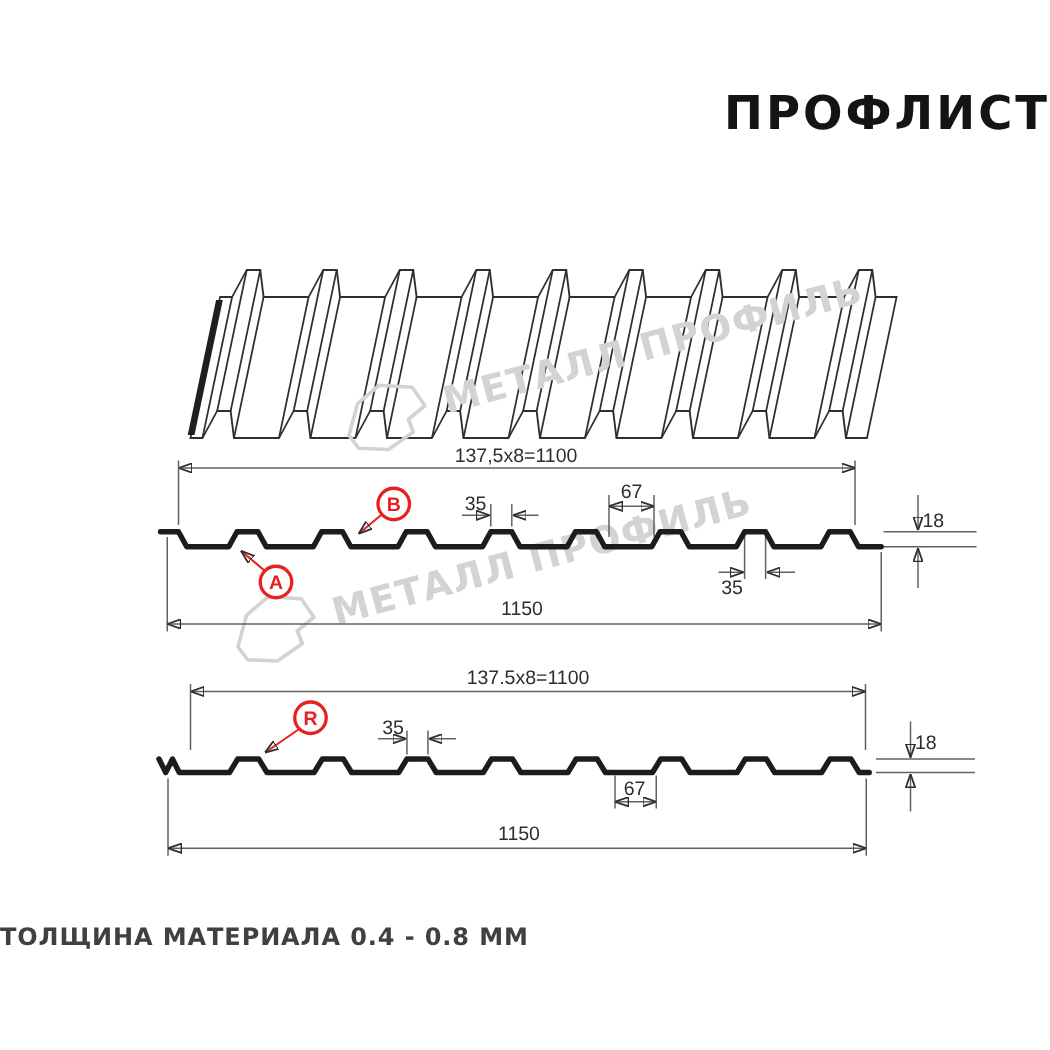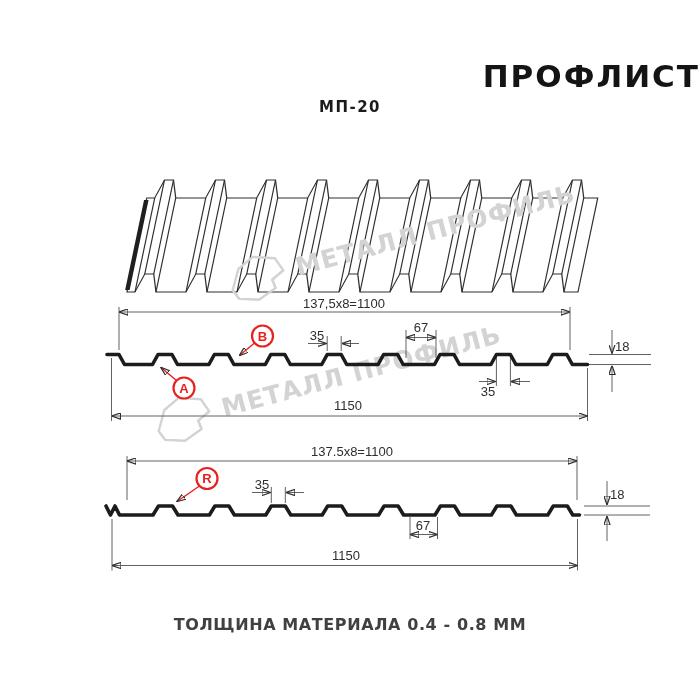--- a/index.html
+++ b/index.html
@@ -6,21 +6,21 @@
   #stage{position:relative;width:700px;height:700px;background:#ffffff;overflow:hidden;
          font-family:"Liberation Sans", sans-serif;}
   .abs{position:absolute;}
   .layer{position:absolute;left:0;top:0;pointer-events:none;}
   #title{left:0;top:58px;width:700px;text-align:right;
          font-family:"DejaVu Sans", sans-serif;font-size:31px;font-weight:800;
          letter-spacing:2px;color:#141414;}
   #subtitle{left:0;top:98px;width:700px;text-align:center;
          font-family:"DejaVu Sans", sans-serif;font-size:15px;font-weight:600;
          letter-spacing:1.5px;color:#1b1b1b;}
-  #note{left:0;top:615px;width:700px;text-align:center;
+  #note{left:0;top:615px;width:700px;
         font-family:"DejaVu Sans", sans-serif;font-size:16px;font-weight:600;
         letter-spacing:0.6px;color:#404043;}
   .wm{display:flex;align-items:center;gap:10px;transform-origin:0 0;transform:rotate(-15deg);
       color:#d3d3d3;font-family:"DejaVu Sans", sans-serif;font-weight:700;font-size:25px;
       letter-spacing:1px;white-space:nowrap;}
   #wm1{left:222px;top:262px;}
   #wm2{left:148px;top:403px;}
   .wm svg{flex:0 0 auto;}
   
   .prof{fill:none;stroke:#1c1c1c;stroke-width:3.6;stroke-linejoin:round;stroke-linecap:round;}
@@ -96,21 +96,20 @@
     <svg width="60" height="48" viewBox="0 0 60 48">
       <g fill="none" stroke="#d3d3d3" stroke-width="2.4" stroke-linejoin="round">
         <path d="M3,30 L14,11 L31,3 L52,10 L57,24 L44,30 L45,39 L26,46 L7,40 Z"></path>
         <path d="M57,24 L44,30 L45,39"></path>
       </g>
     </svg>
     <span>МЕТАЛЛ ПРОФИЛЬ</span>
   </div>
 
   <div class="abs" id="title">ПРОФЛИСТ</div>
-  <div class="abs" id="subtitle">МП-20</div>
 
   <svg class="layer" width="700" height="700" viewBox="0 0 700 700">
     <g class="thin">
 
       <line x1="119" y1="307" x2="119" y2="350"></line>
       <line x1="570" y1="307" x2="570" y2="350"></line>
       <line x1="119" y1="312" x2="570" y2="312" marker-start="url(#arrB)" marker-end="url(#arrB)"></line>
 
       <line x1="111.5" y1="358" x2="111.5" y2="421"></line>
       <line x1="587.5" y1="368" x2="587.5" y2="421"></line>

